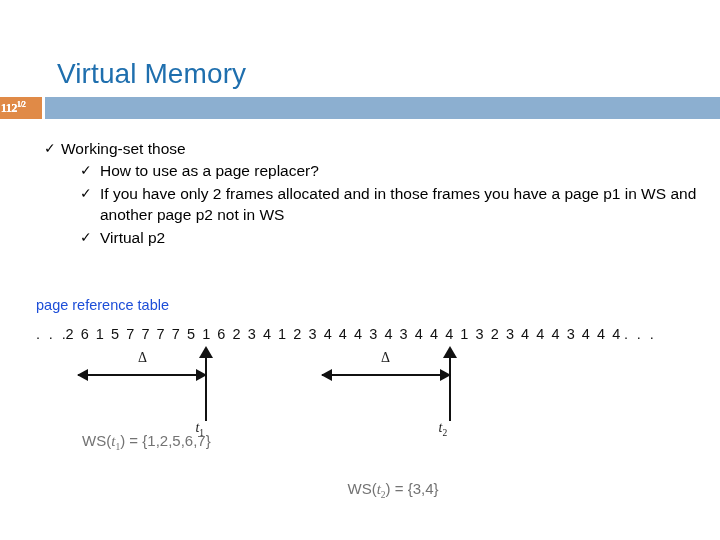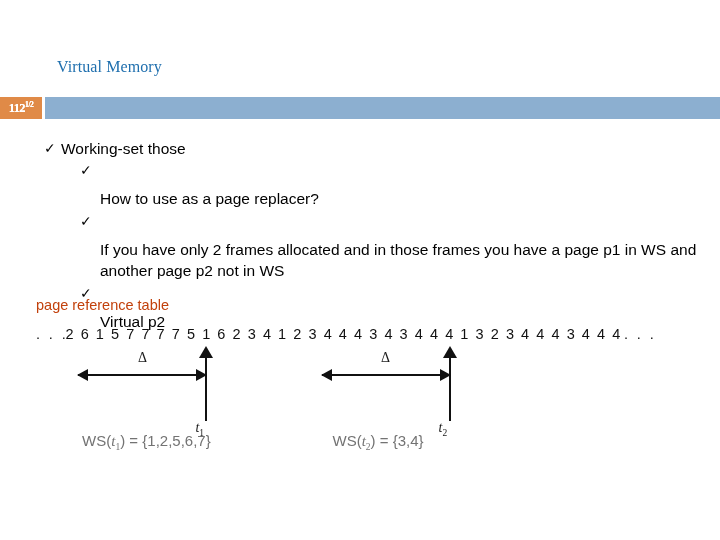--- a/index.html
+++ b/index.html
@@ -14,46 +14,45 @@
     font-family: "Liberation Sans", sans-serif;
     overflow: hidden;
     position: relative;
   }
 
   
   .slide-title {
     position: absolute;
     left: 57px;
     top: 58px;
-    font-size: 16px;
+    font-size: 28px;
     font-weight: normal;
     color: #1F6FAE;
     letter-spacing: 0.1px;
     white-space: nowrap;
-    font-family: Liberation Serif, serif;
   }
 
   
   .header-band {
     position: absolute;
     left: 0;
     top: 97px;
     width: 720px;
     height: 22px;
   }
   .logo-box {
     position: absolute;
     left: 0;
     top: 0;
     width: 42px;
     height: 22px;
     background: #E08A47;
     display: flex;
     align-items: center;
-    justify-content: center;
+    justify-content: flex-start;
     overflow: hidden;
   }
   .logo-glyph {
     color: #ffffff;
     font-family: "Liberation Serif", serif;
     font-weight: bold;
     font-size: 13px;
     line-height: 1;
     letter-spacing: -0.5px;
     transform: scaleX(0.95);
@@ -100,39 +99,38 @@
     width: 17px;
     font-size: 14px;
     line-height: inherit;
     color: #000;
   }
   .bullet-text {
     flex: 1 1 auto;
   }
   .bullet-l2 .bullet-text {
     padding-left: 3px;
-    margin-top: 28px;
   }
 
   
   .figure {
     position: absolute;
     left: 30px;
     top: 292px;
     width: 672px;
     height: 190px;
     font-family: "Liberation Sans", sans-serif;
     color: #1a1a1a;
   }
   .fig-caption {
     position: absolute;
     left: 6px;
     top: 5px;
     font-size: 14.5px;
-    color: #c2410c;
+    color: #1d4ed8;
   }
   .ref-row {
     position: absolute;
     left: 6px;
     top: 34px;
     width: 660px;
     font-size: 14.5px;
     letter-spacing: 0.2px;
     white-space: nowrap;
     color: #111;
@@ -294,16 +292,16 @@
       <div class="marker" style="left: 412.6px;">
         <div class="vhead"></div>
         <div class="vstem"></div>
         <div class="tlabel">t<sub>2</sub></div>
       </div>
       <div class="delta-span" style="left: 291.6px; width: 128px;">
         <div class="ahead-left"></div>
         <div class="ahead-right"></div>
       </div>
       <div class="delta-label" style="left: 291.6px; width: 128px;">Δ</div>
-      <div class="ws-label" style="left: 264px; width: 168px; text-align: center;">WS(<i>t<sub>2</sub></i>) = {3,4}</div>
+      <div class="ws-label" style="left: 279px; width: 168px; text-align: center; margin-top: 48px;">WS(<i>t<sub>2</sub></i>) = {3,4}</div>
     </div>
 
 </div>
 
 </body></html>

